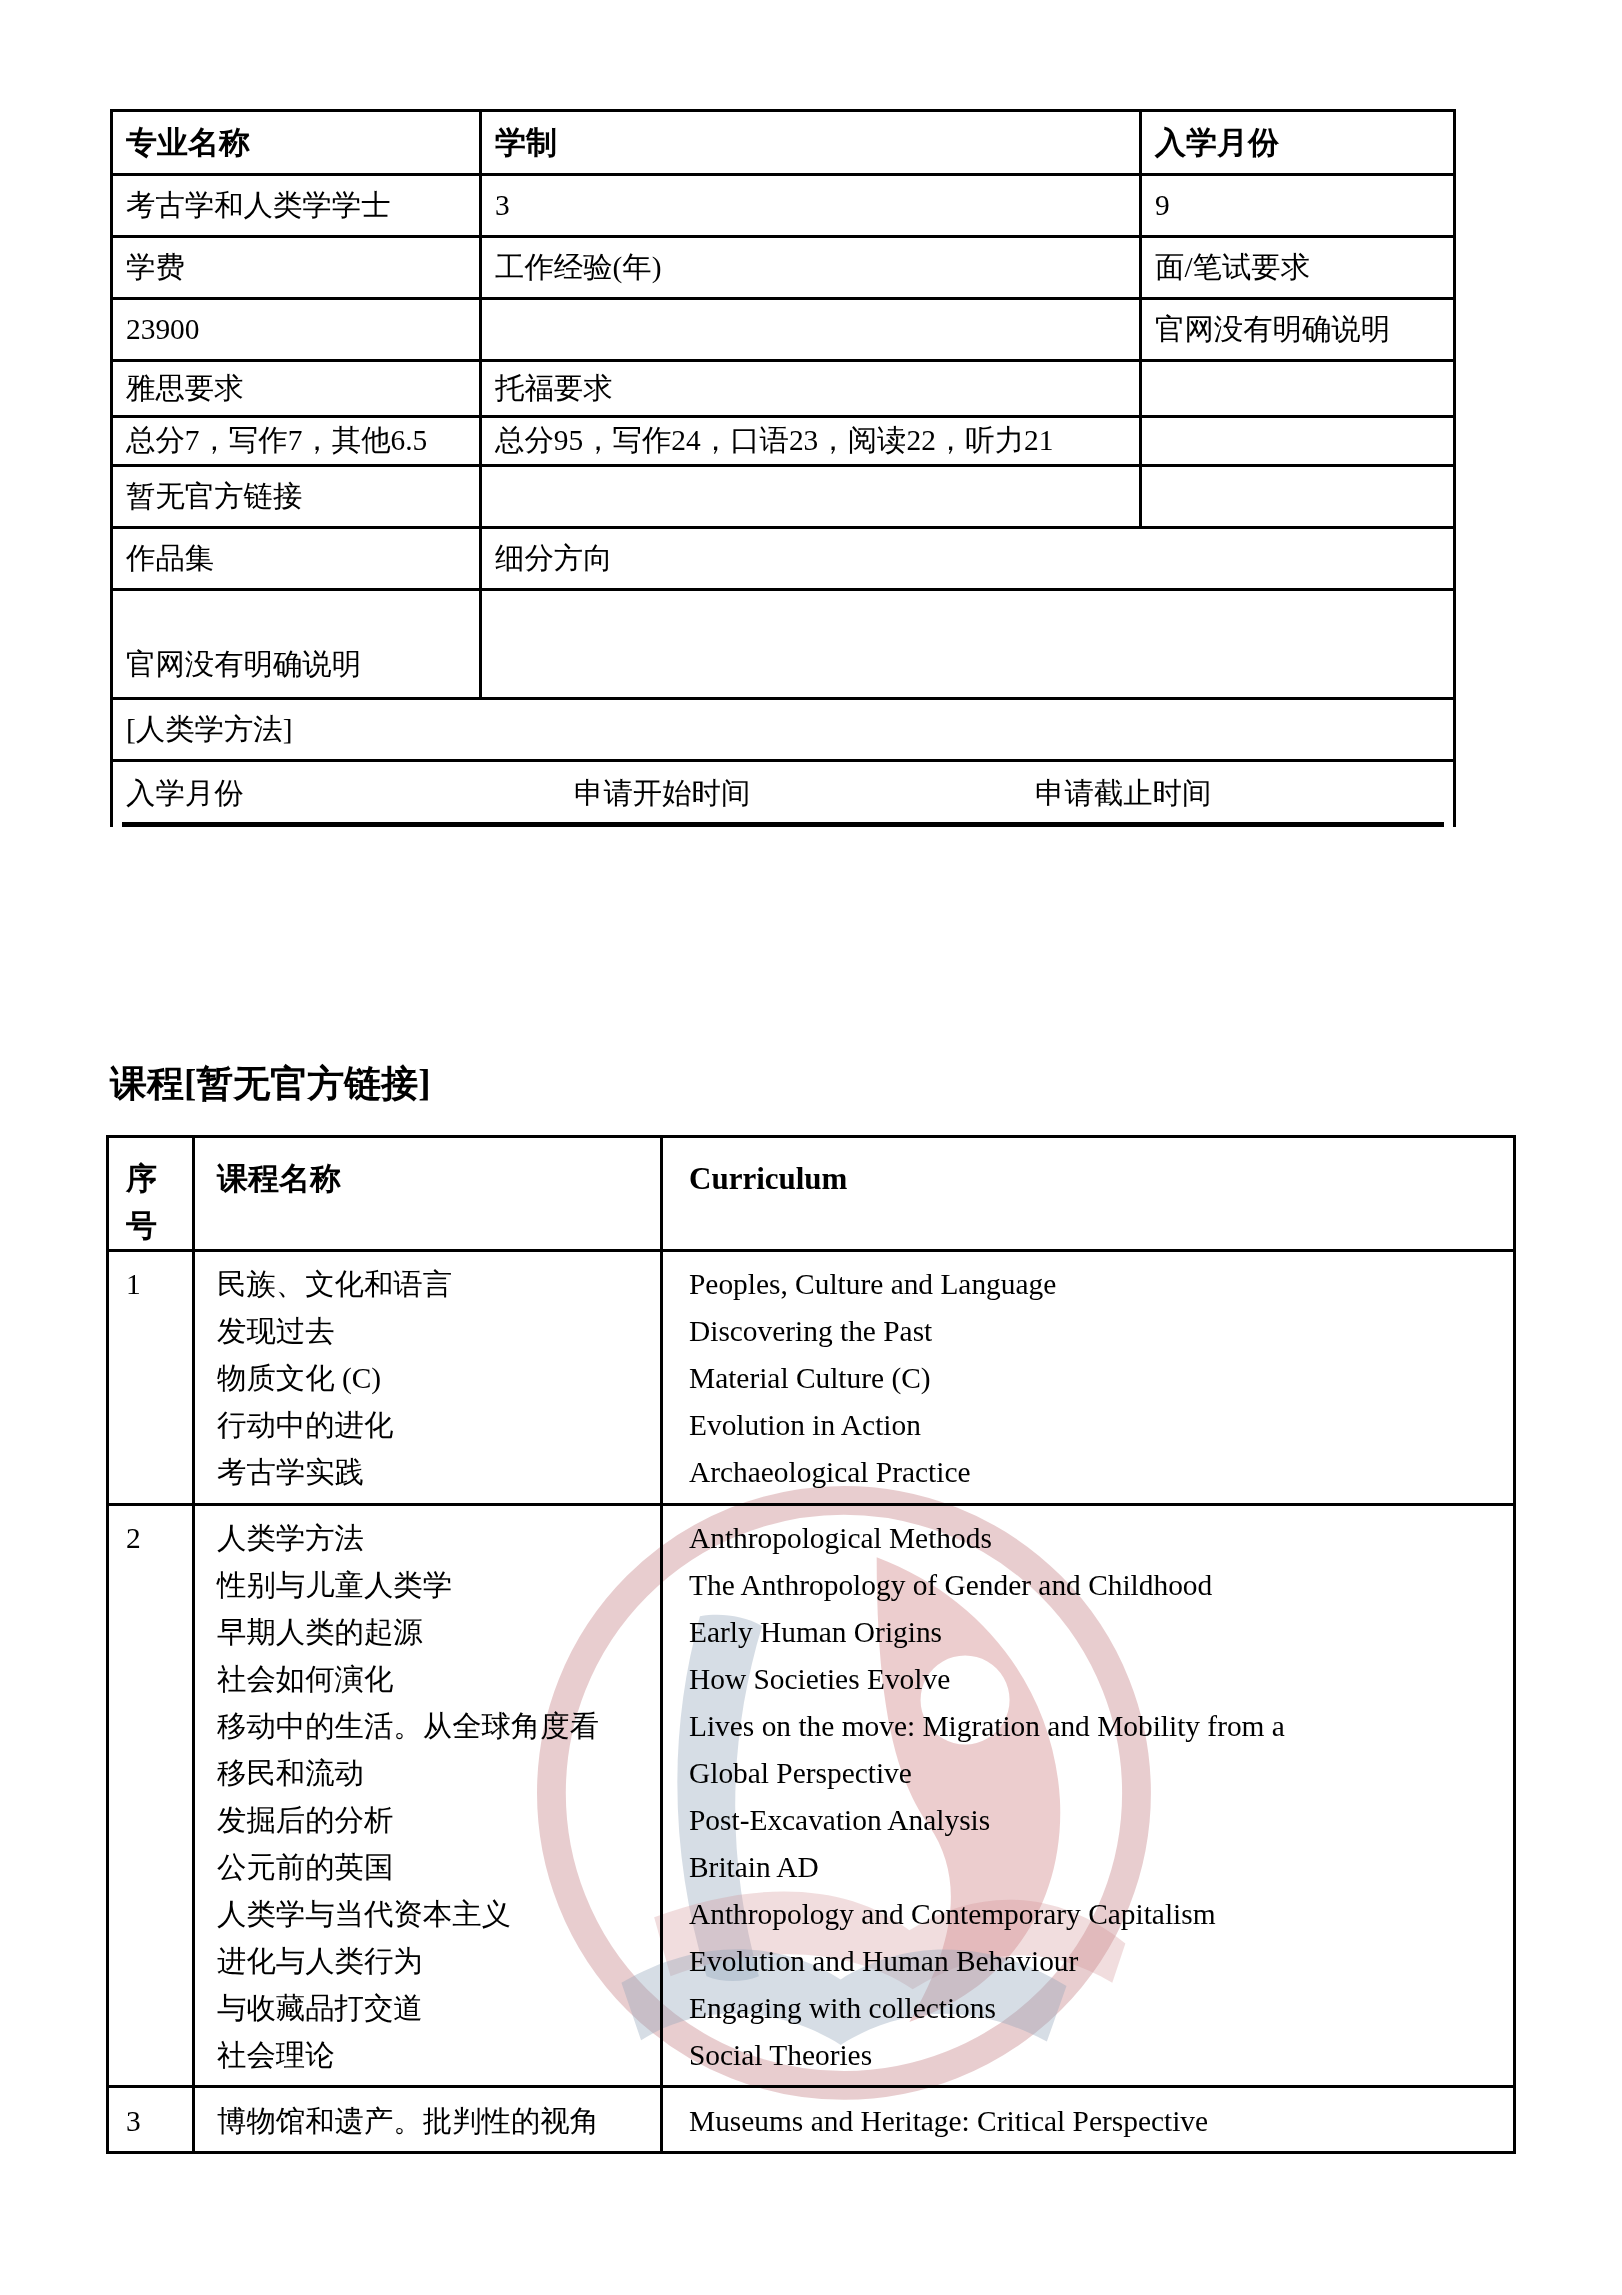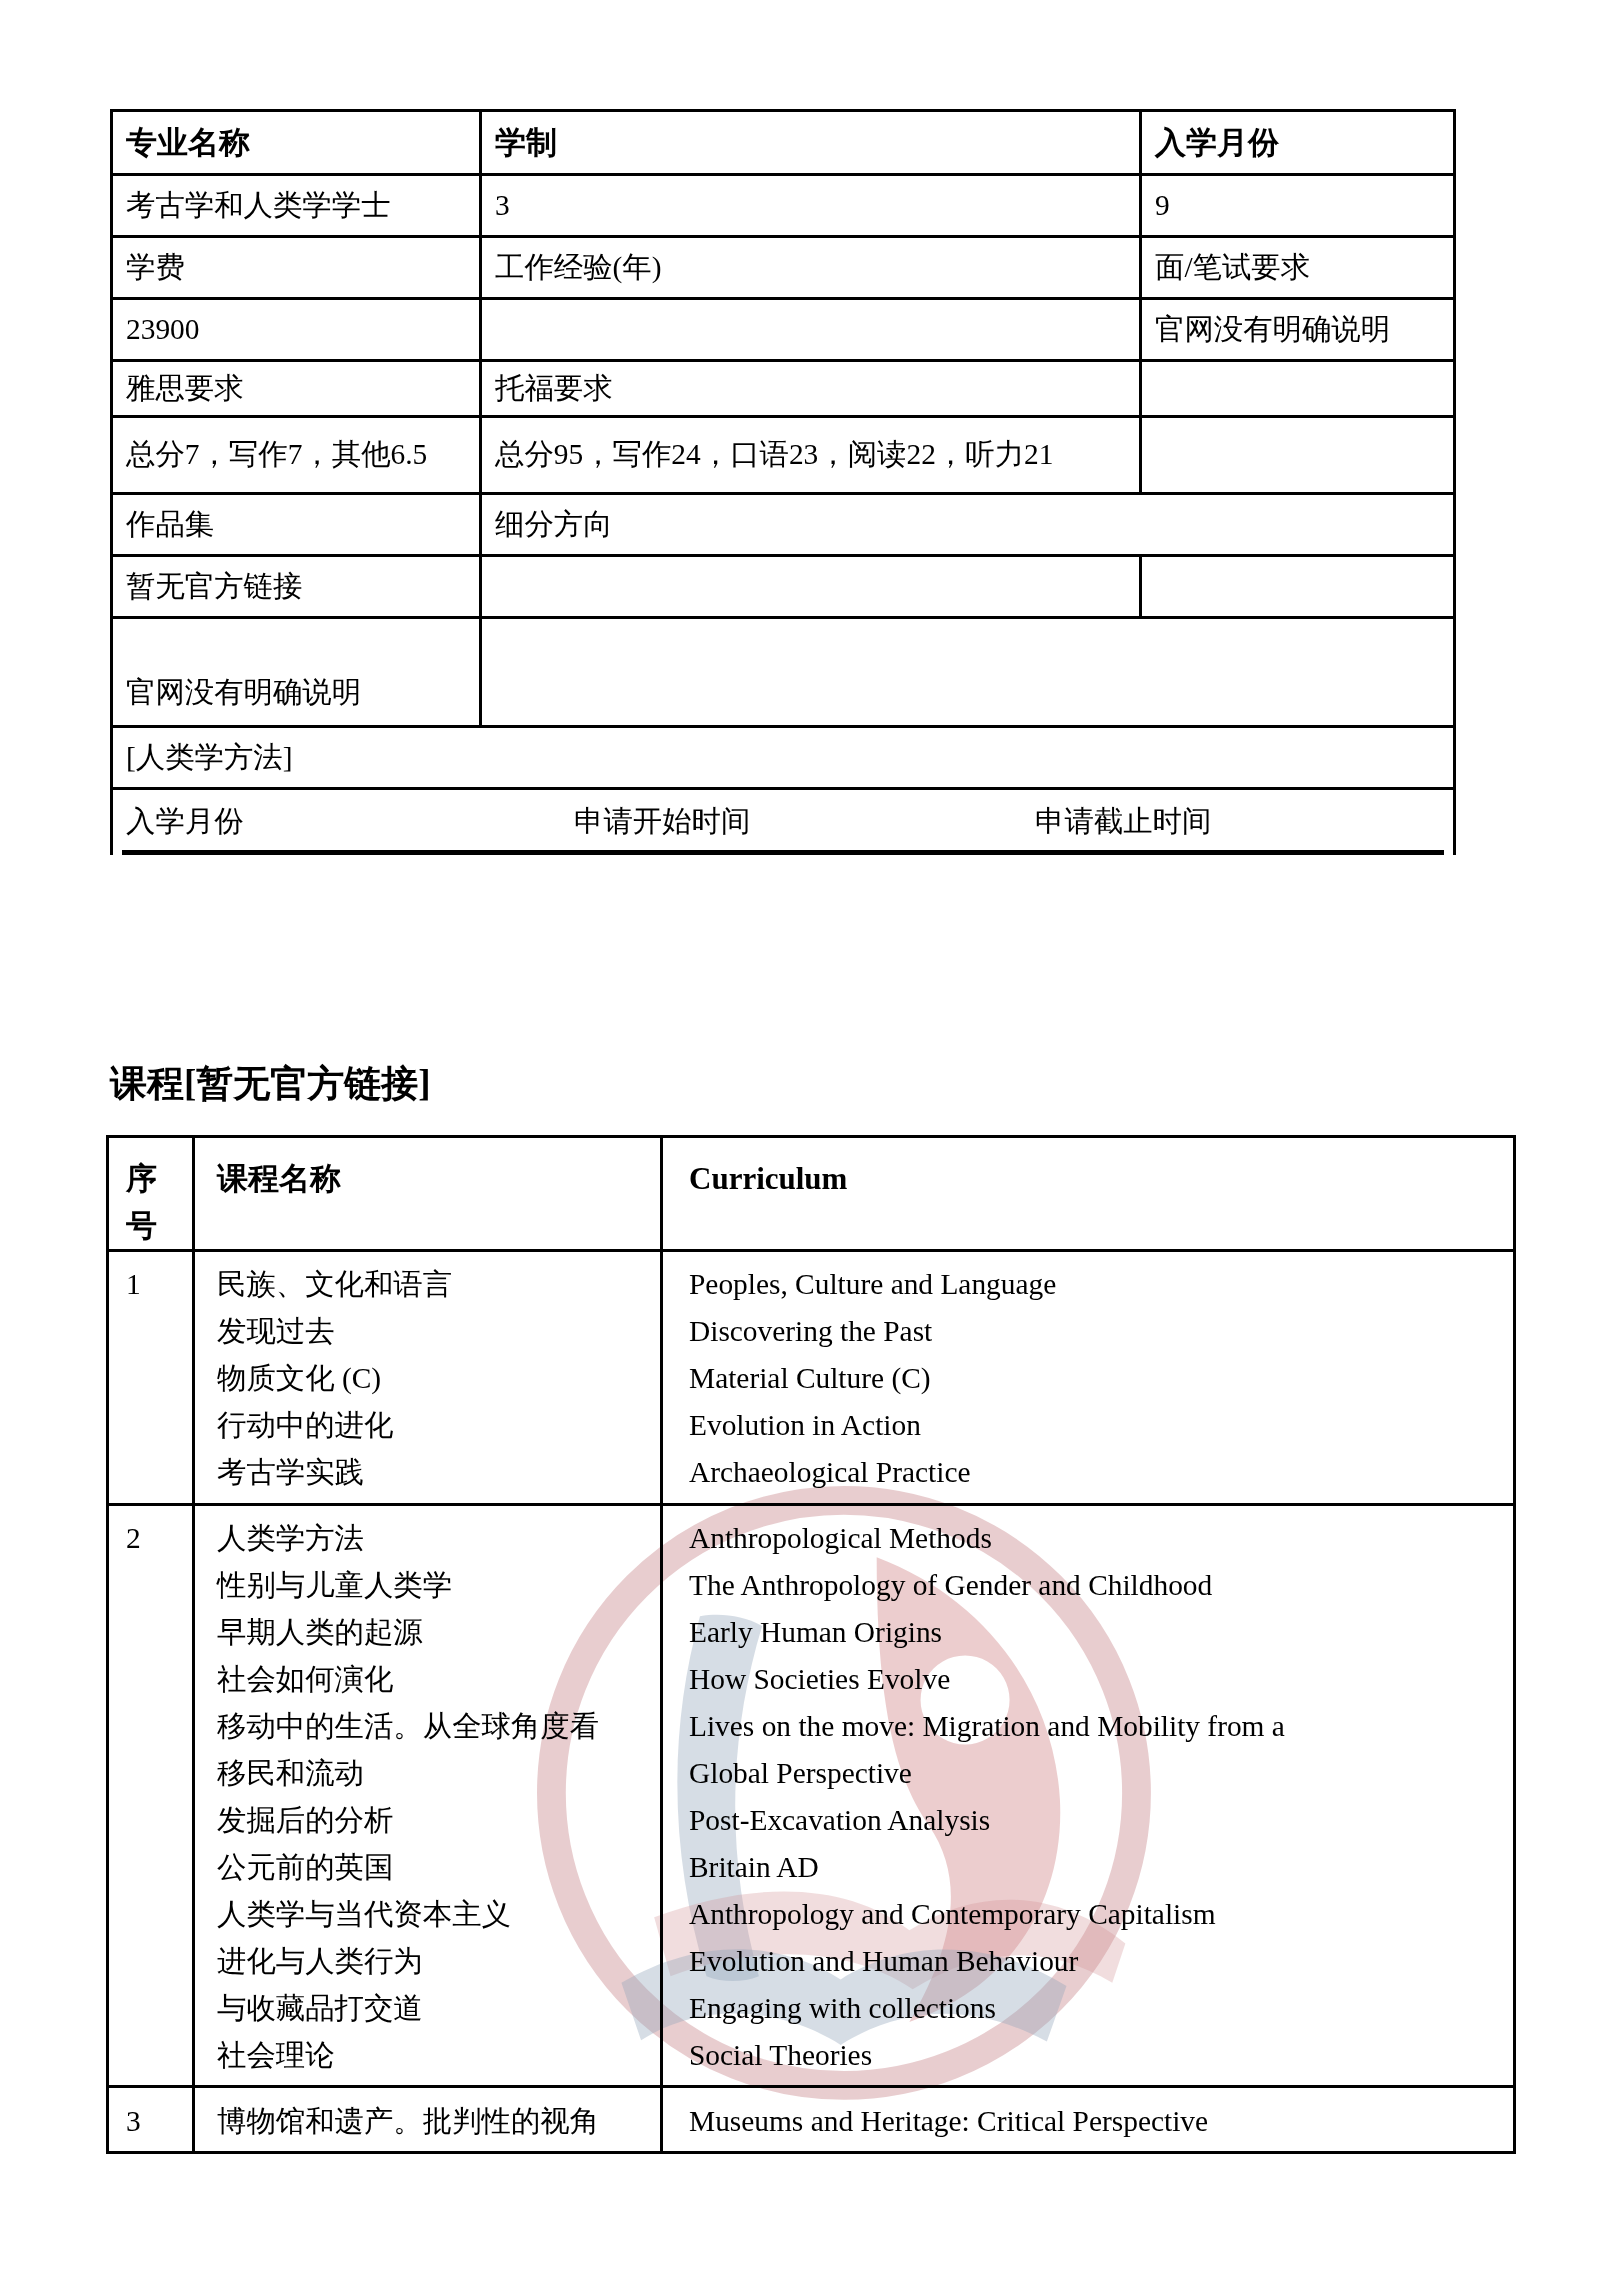--- a/index.html
+++ b/index.html
@@ -81,33 +81,33 @@
     <tr style="height:62px">
       <td>23900</td>
       <td></td>
       <td>官网没有明确说明</td>
     </tr>
     <tr style="height:56px">
       <td>雅思要求</td>
       <td>托福要求</td>
       <td></td>
     </tr>
-    <tr style="height:77px">
+    <tr style="height:49px">
       <td>总分7，写作7，其他6.5</td>
       <td>总分95，写作24，口语23，阅读22，听力21</td>
       <td></td>
     </tr>
     <tr style="height:62px">
-      <td>作品集</td>
-      <td colspan="2">细分方向</td>
-    </tr>
-    <tr style="height:62px">
       <td>暂无官方链接</td>
       <td></td>
       <td></td>
+    </tr>
+    <tr style="height:62px">
+      <td>作品集</td>
+      <td colspan="2">细分方向</td>
     </tr>
     <tr style="height:109px">
       <td class="valign-bottom">官网没有明确说明</td>
       <td colspan="2"></td>
     </tr>
     <tr style="height:62px">
       <td colspan="3">[人类学方法]</td>
     </tr>
     <tr style="height:66px">
       <td colspan="3" class="sub nb-b">

